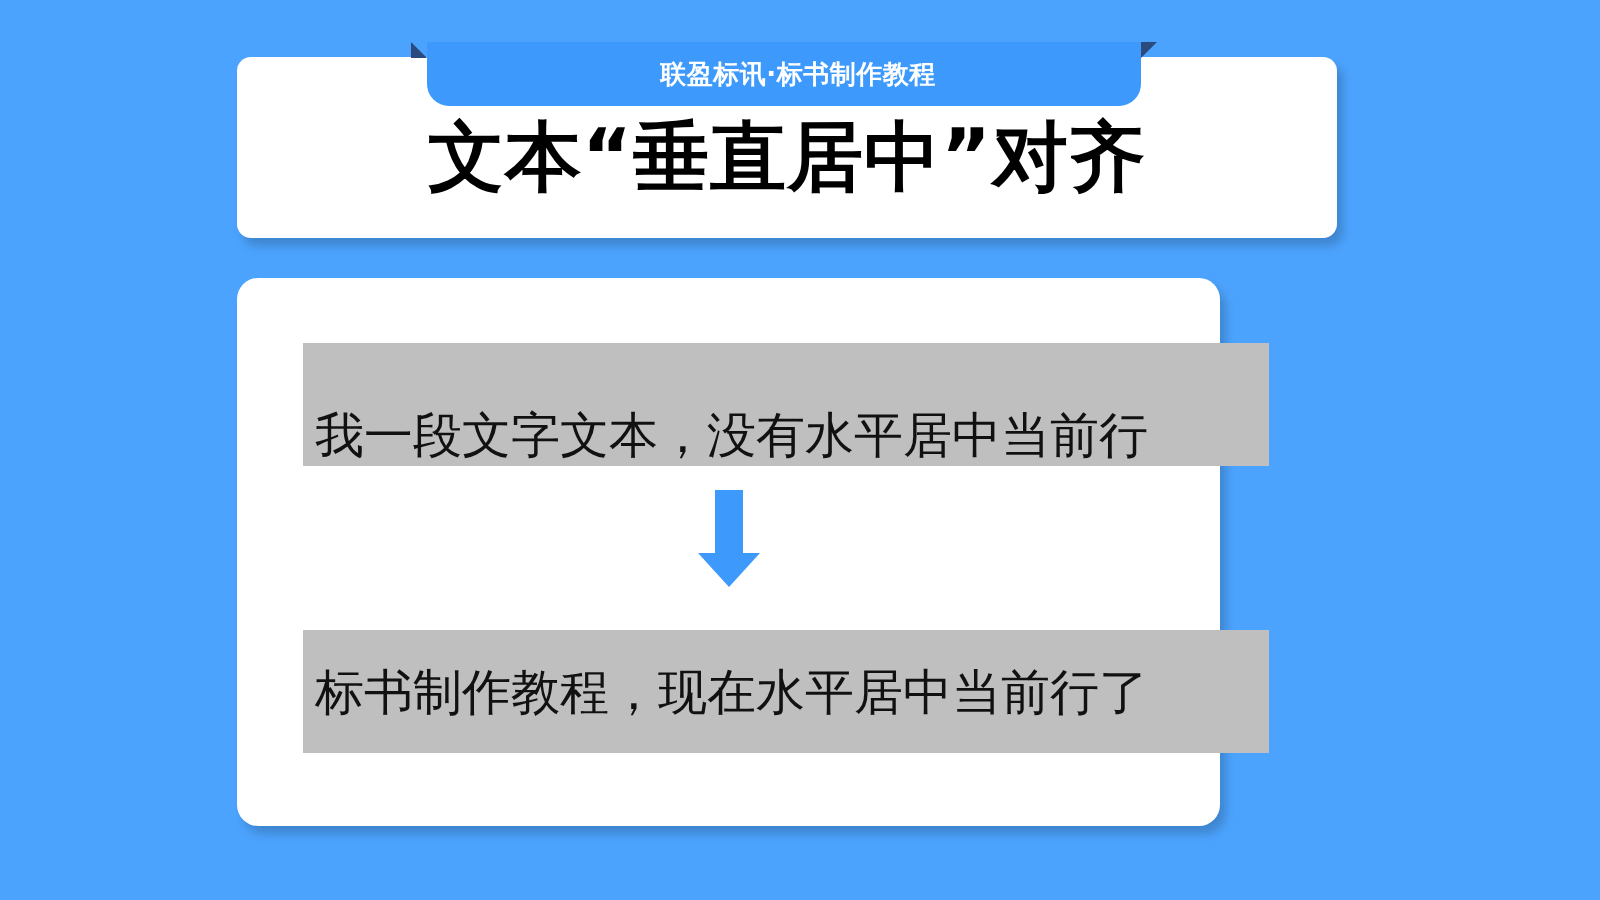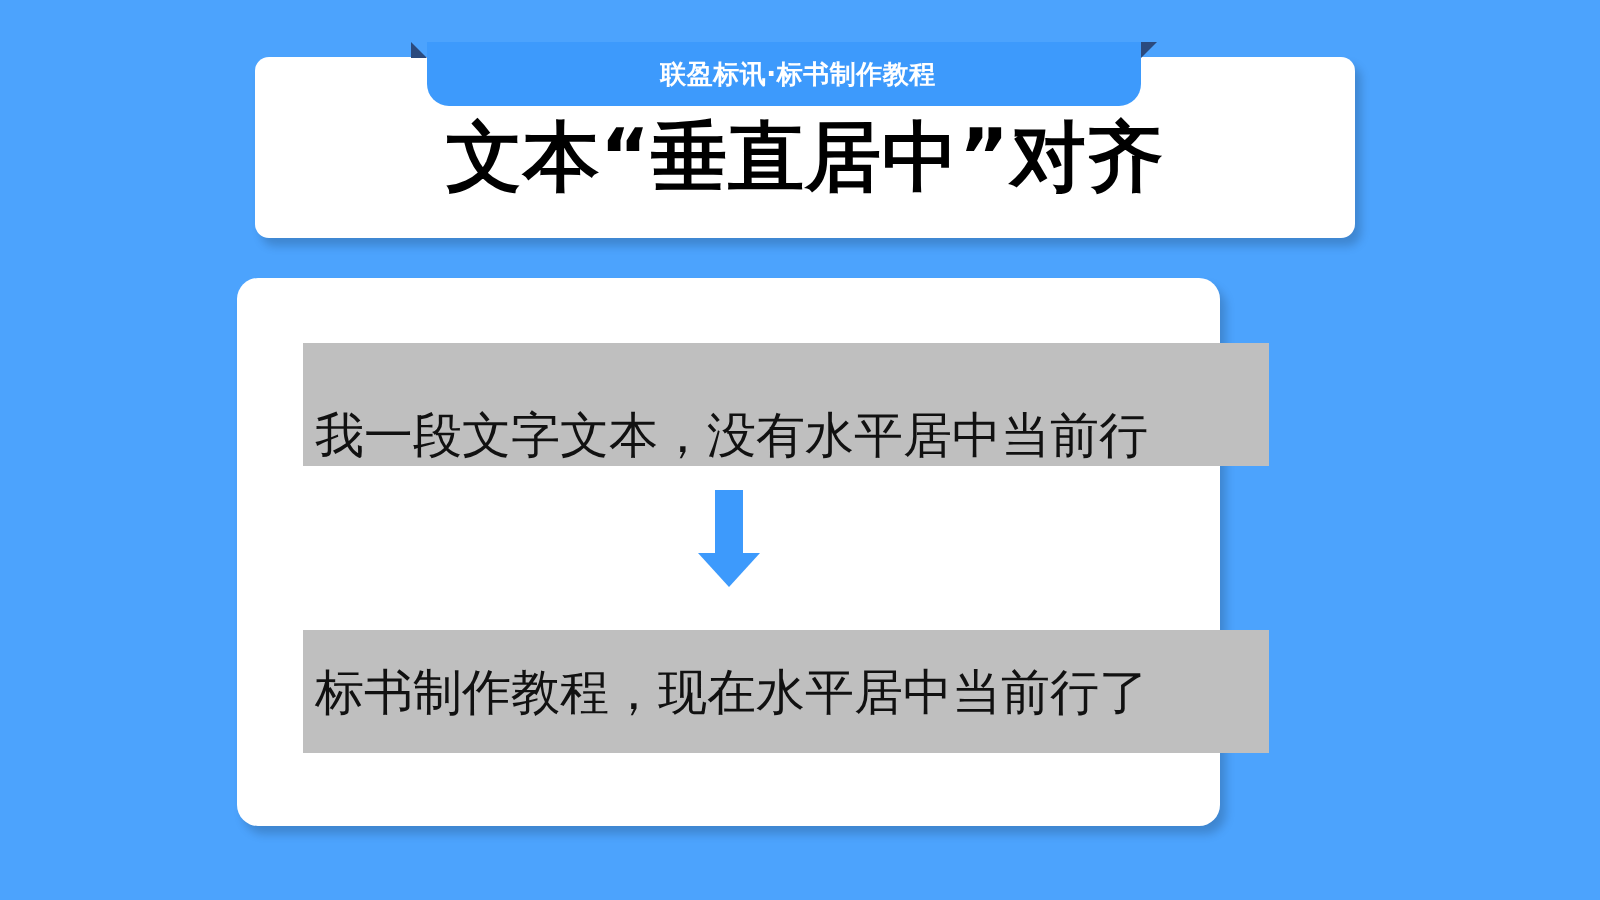--- a/index.html
+++ b/index.html
@@ -24,21 +24,20 @@
   
   .title-card {
     position: absolute;
     left: 237px;
     top: 57px;
     width: 1100px;
     height: 181px;
     background: #ffffff;
     border-radius: 14px;
     box-shadow: 6px 8px 10px rgba(0, 0, 0, 0.18);
-    margin-left: 18px;
   }
 
   .title-text {
     position: absolute;
     left: 0;
     right: 0;
     top: 62px;
     text-align: center;
     font-size: 76px;
     font-weight: 900;

